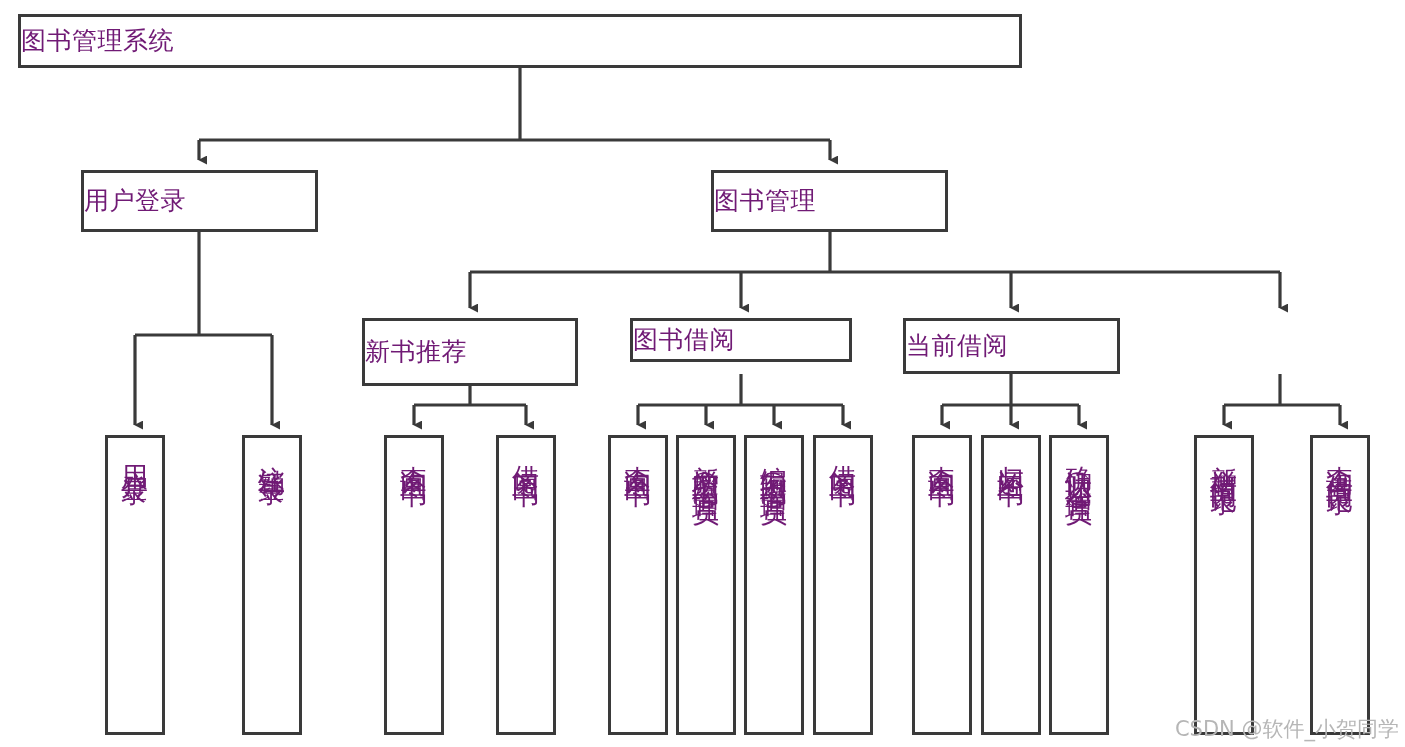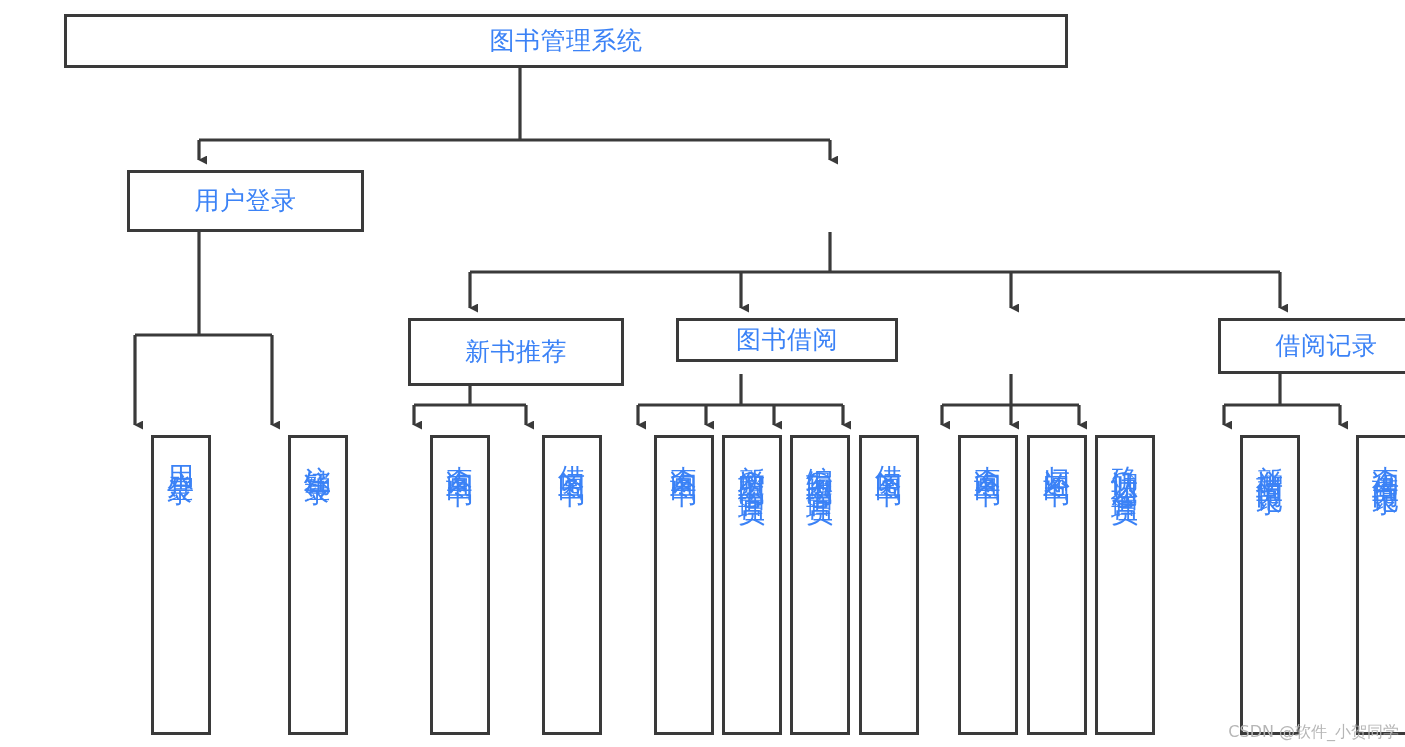--- a/index.html
+++ b/index.html
@@ -24,23 +24,22 @@
     width: 1405px;
     height: 747px;
   }
   .node {
     position: absolute;
     box-sizing: border-box;
     border: 3px solid #3a3a3a;
     background: #ffffff;
     display: flex;
     align-items: center;
-    justify-content: center;
-    color: #3b82f6;
-    margin-left: 46px;
+    justify-content: flex-start;
+    color: #701a75;
   }
   .node .node-label {
     display: block;
     text-align: center;
     line-height: 1.18;
     letter-spacing: 0.5px;
   }
   .node.horizontal .node-label {
     font-size: 25px;
     white-space: nowrap;
@@ -58,21 +57,21 @@
     white-space: nowrap;
     margin: 0 auto;
   }
   .node-root .node-label {
     font-size: 26px;
   }
   #watermark {
     position: absolute;
     right: 6px;
     bottom: 4px;
-    font-size: 16px;
+    font-size: 21px;
     color: #b6b6b6;
     white-space: nowrap;
     pointer-events: none;
   }
 </style>
 </head>
 <body>
 
 <div id="diagram-root">
 
@@ -130,29 +129,32 @@
     </g>
   </svg>
 
   <div class="node horizontal node-root" style="left:18px; top:14px; width:1004px; height:54px;">
     <span class="node-label">图书管理系统</span>
   </div>
 
   <div class="node horizontal" style="left:81px; top:170px; width:237px; height:62px;">
     <span class="node-label">用户登录</span>
   </div>
+  <div class="node horizontal" style="left:711px; top:170px; width:237px; height:62px;">
+    <span class="node-label">图书管理</span>
+  </div>
 
   <div class="node horizontal" style="left:362px; top:318px; width:216px; height:68px;">
     <span class="node-label">新书推荐</span>
   </div>
   <div class="node horizontal" style="left:630px; top:318px; width:222px; height:44px;">
     <span class="node-label">图书借阅</span>
   </div>
-  <div class="node horizontal" style="left:1172px; top:318px; width:217px; height:56px;">
-    <span class="node-label">借阅记录</span>
+  <div class="node horizontal" style="left:903px; top:318px; width:217px; height:56px;">
+    <span class="node-label">当前借阅</span>
   </div>
 
   <div class="node vertical" style="left:105px; top:435px; width:60px; height:300px;">
     <span class="node-label">用户登录</span>
   </div>
   <div class="node vertical" style="left:242px; top:435px; width:60px; height:300px;">
     <span class="node-label">注销登录</span>
   </div>
 
   <div class="node vertical" style="left:384px; top:435px; width:60px; height:300px;">

